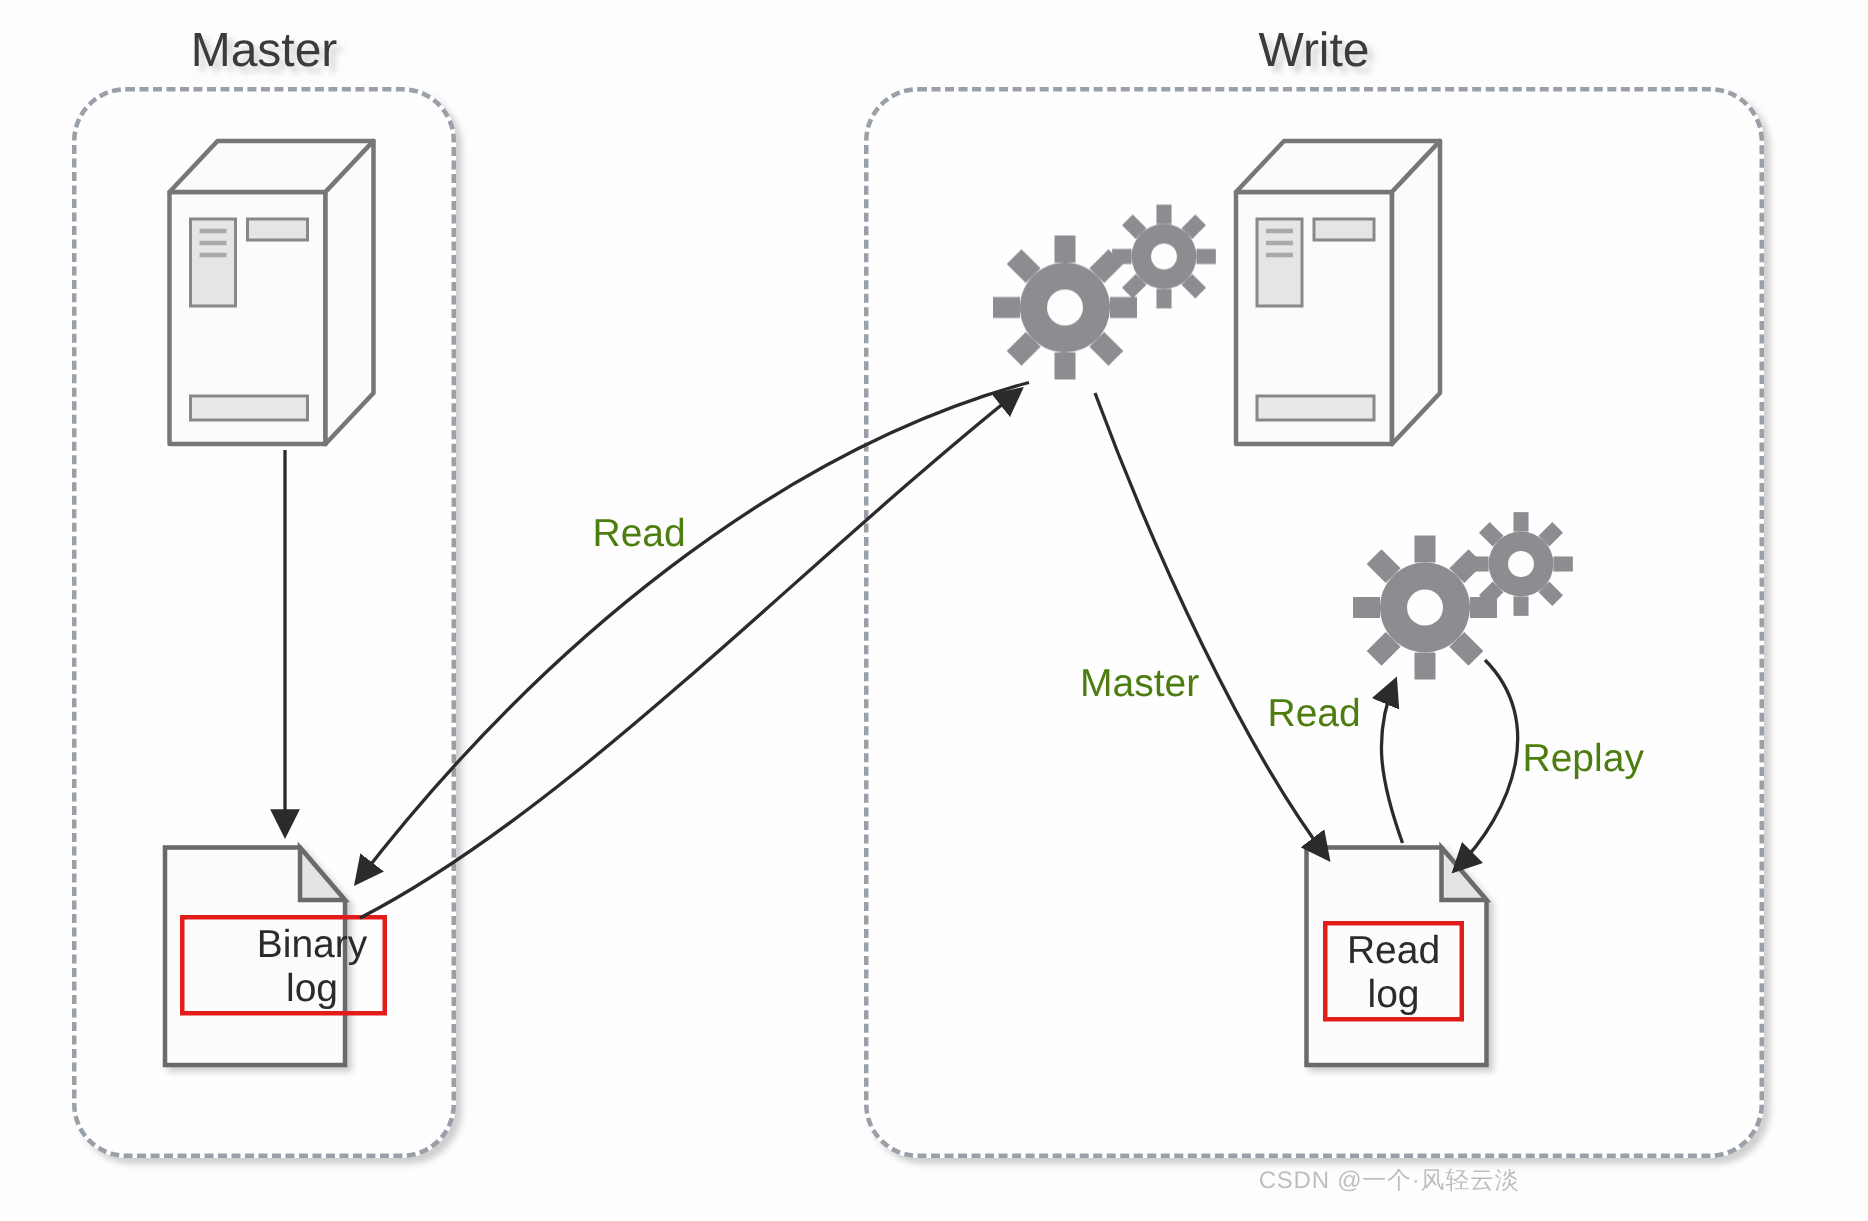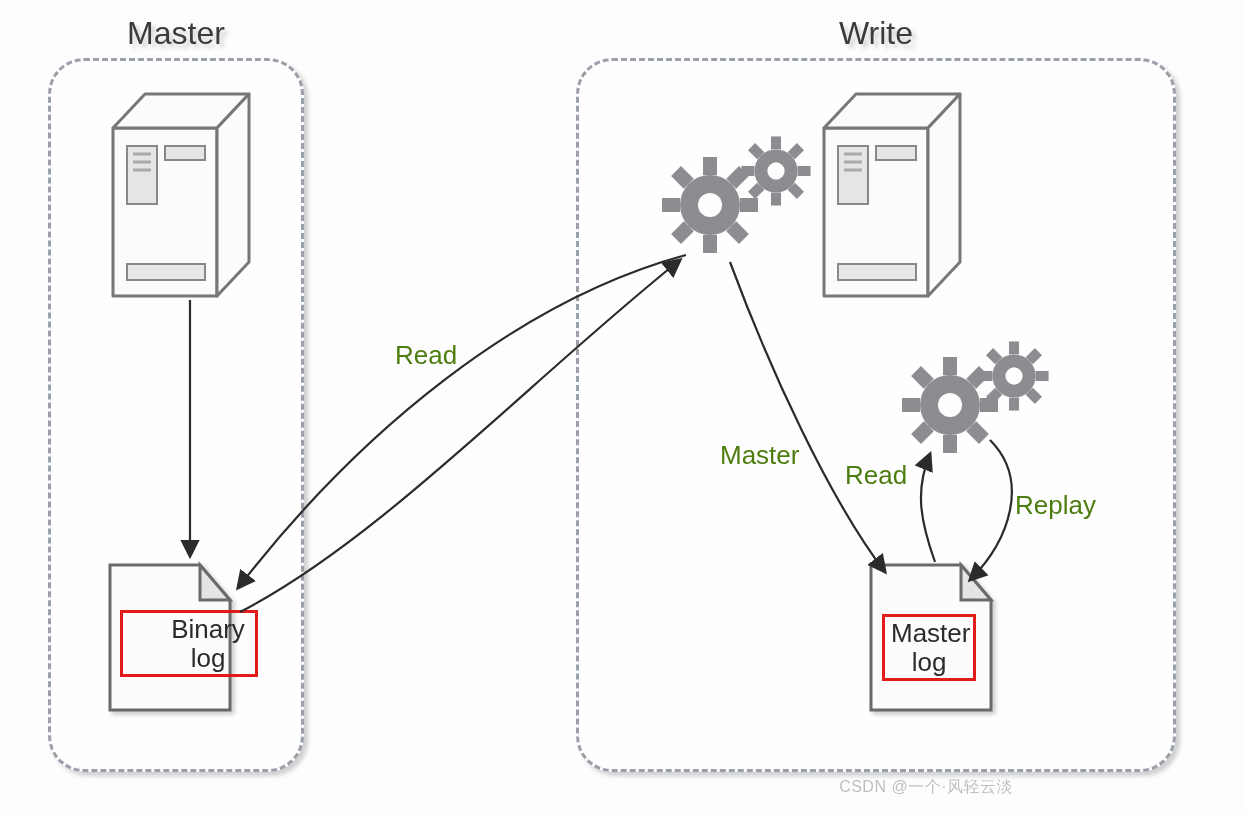--- a/index.html
+++ b/index.html
@@ -70,21 +70,21 @@
   </div>
   <div class="redbox" style="left:120px; top:610px; width:82px;padding-left:44px;">Binary
 log</div>
 
   <div class="doc" style="left:866px; top:560px;">
     <svg viewBox="0 0 130 155">
       <path d="M5 5 H95 L125 40 V150 H5 Z" fill="#fcfcfd" stroke="#6a6a6a" stroke-width="3"></path>
       <path d="M95 5 L95 40 L125 40 Z" fill="#e4e4e6" stroke="#6a6a6a" stroke-width="3"></path>
     </svg>
   </div>
-  <div class="redbox" style="left:882px; top:614px; width:76px;">Master
+  <div class="redbox" style="left:882px; top:614px; width:76px;">Read
 log</div>
 
 
 
   <div class="gear" style="left:660px; top:155px; width:100px; height:100px;">
     <svg viewBox="0 0 100 100">
         <g fill="#8d8d91">
       <circle cx="50" cy="50" r="30"></circle>
       <g transform="translate(50,50)">
         <rect x="-7" y="-48" width="14" height="18"></rect>

